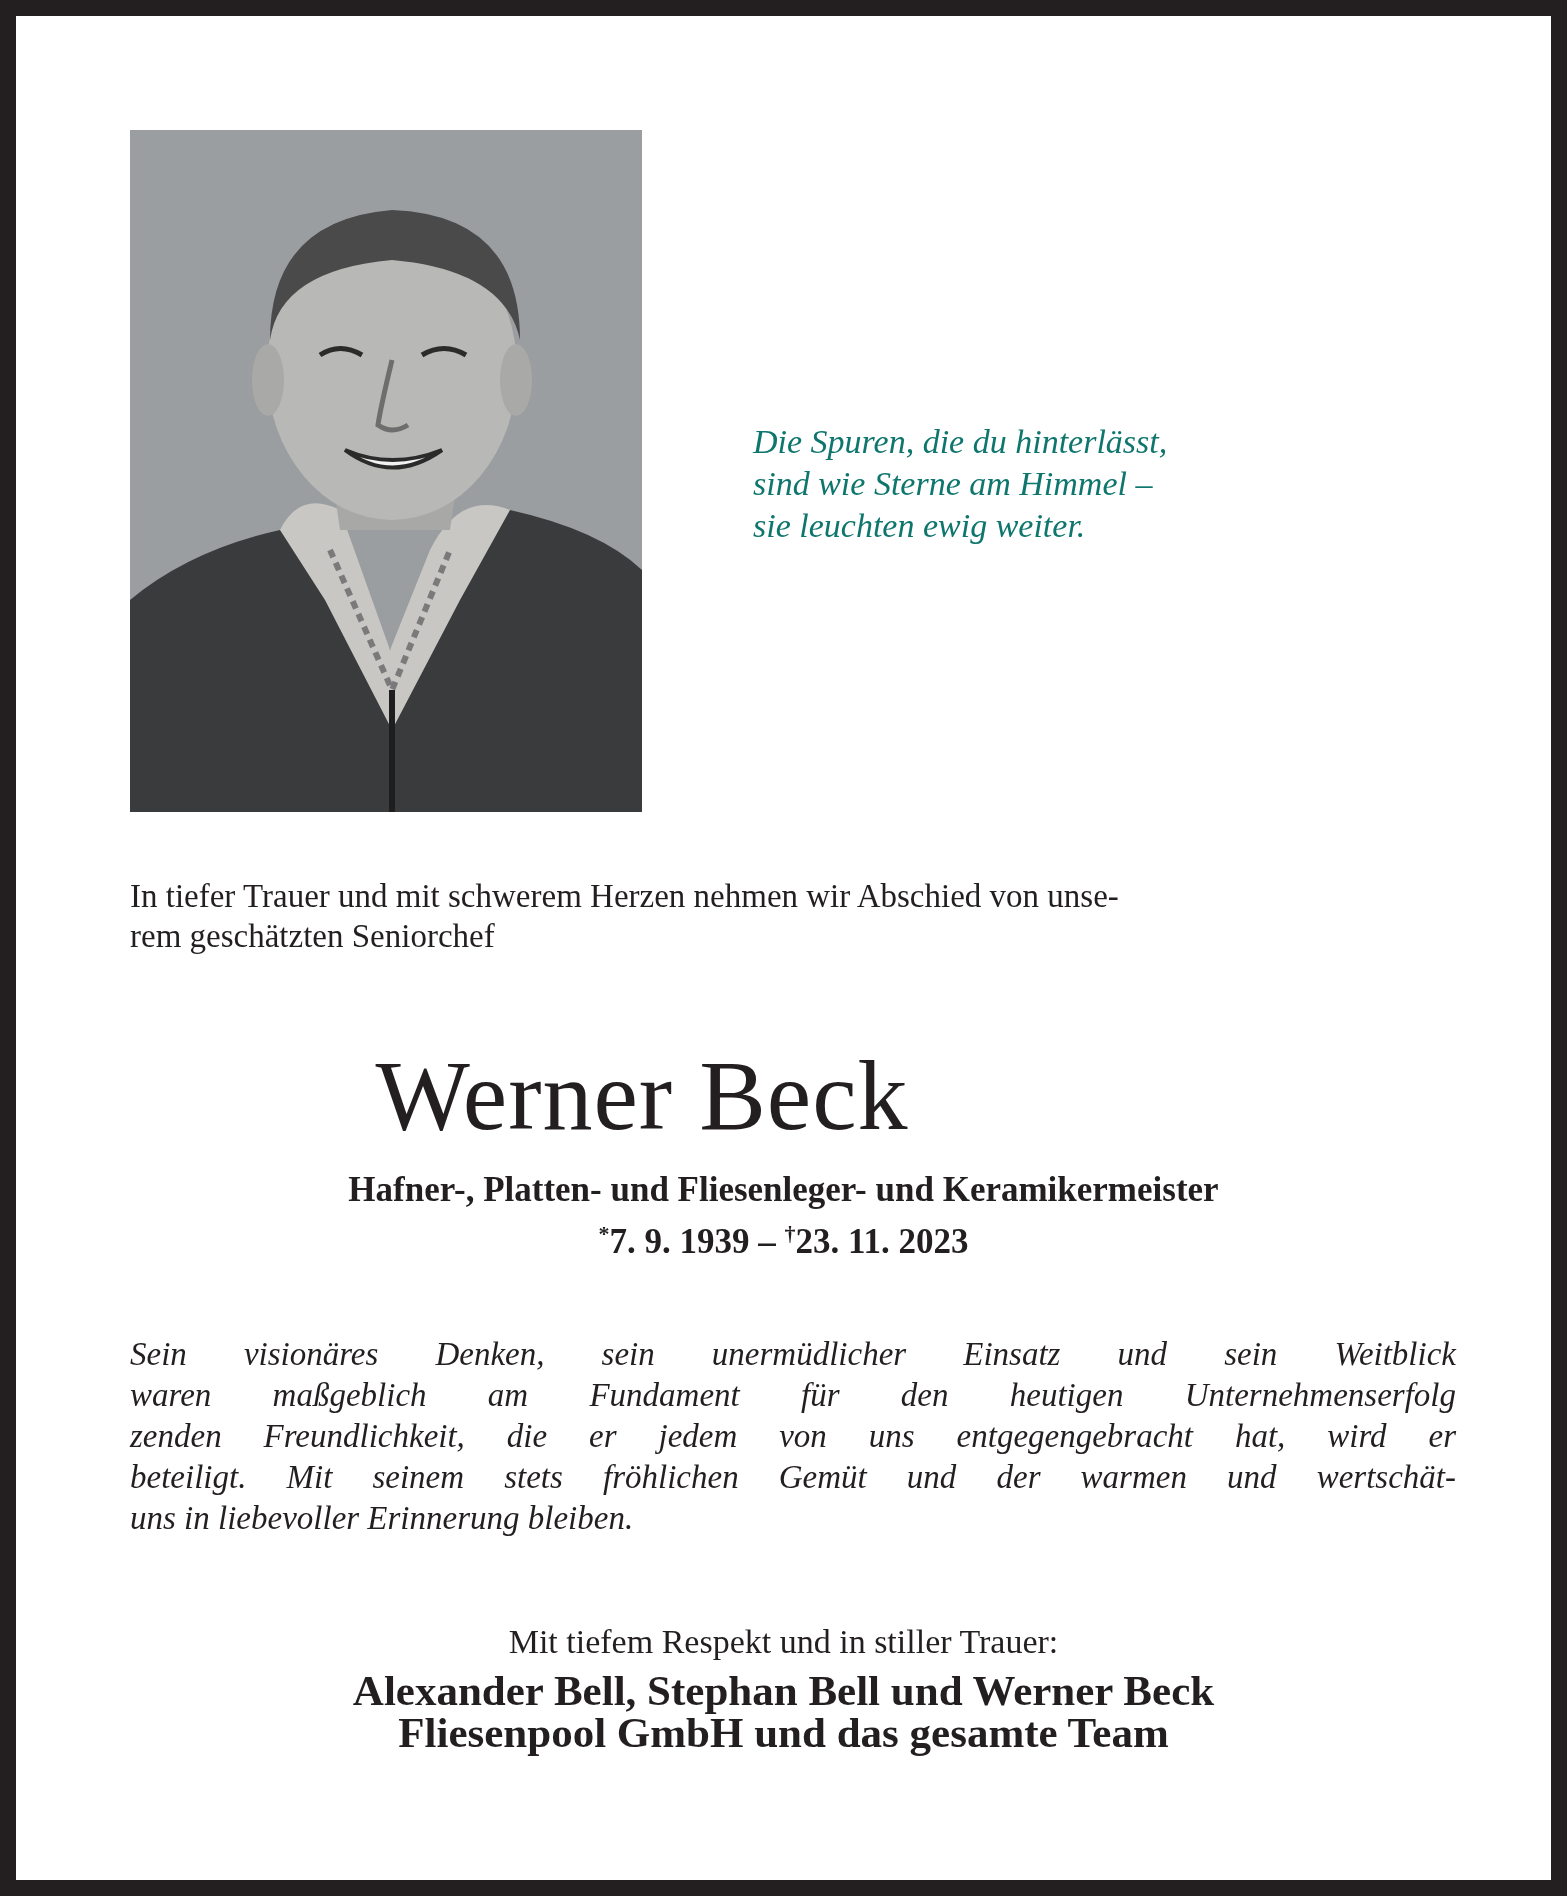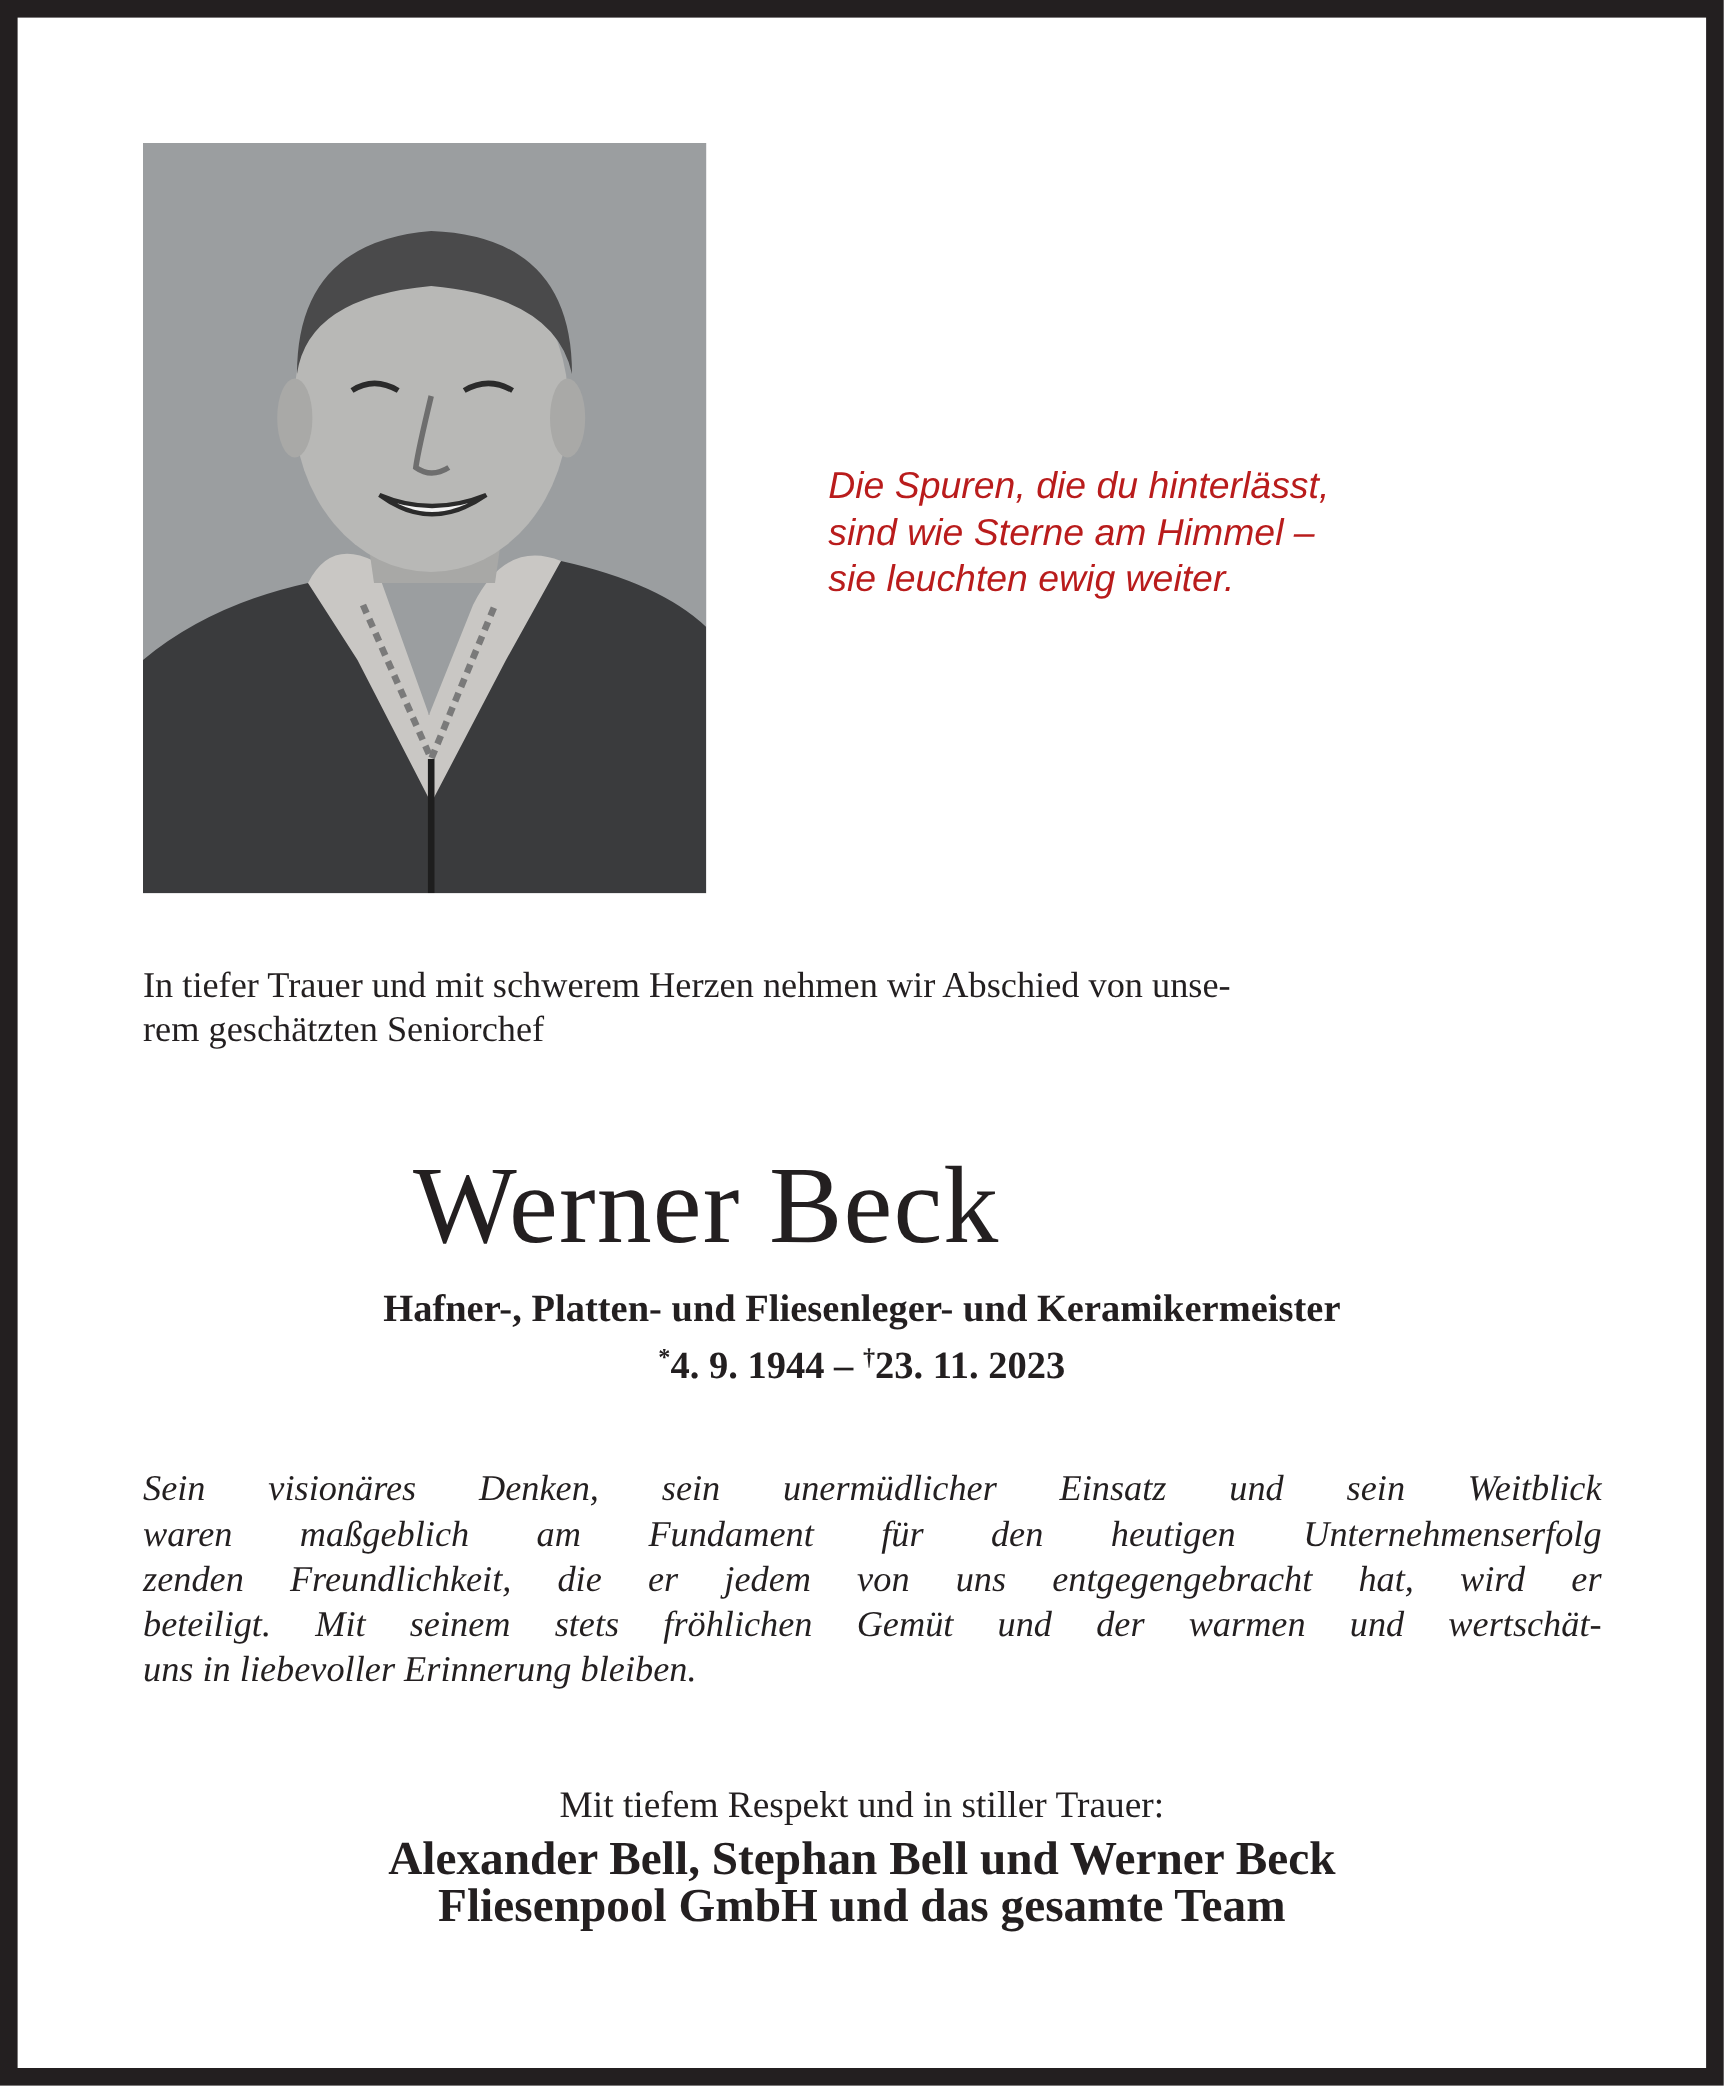--- a/index.html
+++ b/index.html
@@ -22,25 +22,25 @@
       left: 114px; top: 114px;
       width: 512px; height: 682px;
       background: #9a9d9f;
       overflow: hidden;
     }
     .photo svg { width: 100%; height: 100%; display: block; }
     .quote {
       position: absolute;
       left: 737px; top: 405px;
       width: 560px;
-      font-family: Liberation Sans, sans-serif;
+      font-family: Liberation Serif, serif;
       font-style: italic;
       font-size: 34px;
       line-height: 42px;
-      color: #b91c1c;
+      color: #0f766e;
     }
     .quote span { display: block; }
     .intro {
       position: absolute;
       left: 114px; top: 860px;
       width: 1320px;
       font-family: "Liberation Serif", serif;
       font-size: 33px;
       line-height: 40px;
     }
@@ -151,21 +151,21 @@
   <div class="intro">
     <span>In tiefer Trauer und mit schwerem Herzen nehmen wir Abschied von unse-</span>
     <span>rem geschätzten Seniorchef</span>
   </div>
 
   <div class="name">Werner Beck</div>
 
   <div class="profession">Hafner-, Platten- und Fliesenleger- und Keramikermeister</div>
 
   <div class="dates">
-    <sup>*</sup><span>4. 9. 1944</span><span> – </span><sup>†</sup><span>23. 11. 2023</span>
+    <sup>*</sup><span>7. 9. 1939</span><span> – </span><sup>†</sup><span>23. 11. 2023</span>
   </div>
 
   <div class="body">
     <span>Sein visionäres Denken, sein unermüdlicher Einsatz und sein Weitblick</span>
     <span>waren maßgeblich am Fundament für den heutigen Unternehmenserfolg</span>
     <span>zenden Freundlichkeit, die er jedem von uns entgegengebracht hat, wird er</span>
     <span>beteiligt. Mit seinem stets fröhlichen Gemüt und der warmen und wertschät-</span>
     <span class="last">uns in liebevoller Erinnerung bleiben.</span>
   </div>
 

